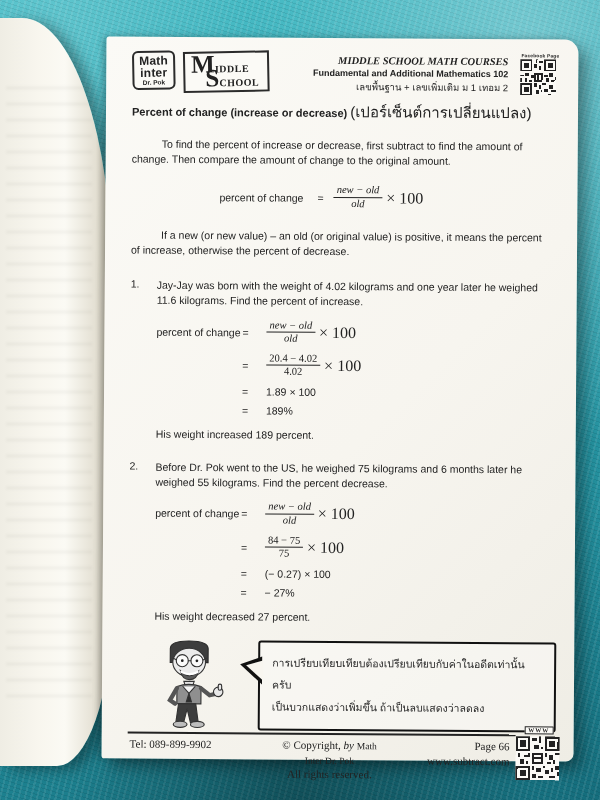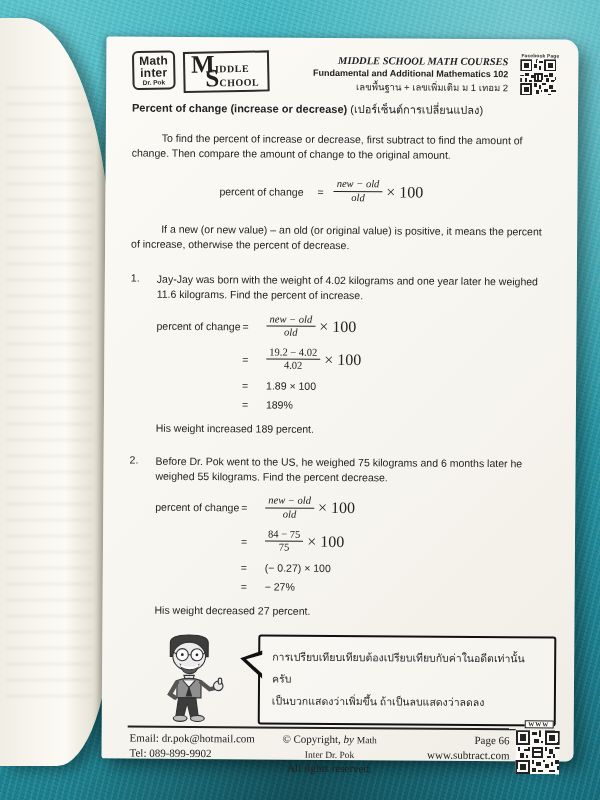--- a/index.html
+++ b/index.html
@@ -62,21 +62,21 @@
   .course-title { font-family:"Liberation Serif", serif; font-weight:bold; font-style:italic; font-size:10.5px; }
   .course-sub { font-weight:bold; font-size:9px; }
   .course-thai { font-size:9.5px; margin-top:2px; }
   .fbqr { width:40px; margin-left:6px; text-align:center; }
   .fbqr .lbl { font-size:4.8px; font-weight:bold; letter-spacing:.2px; margin-bottom:1px; }
   .qr svg { display:block; }
 
   
   .lesson-title { margin-top:6px; font-size:11px; }
   .lesson-title .en { font-weight:bold; }
-  .lesson-title .th { font-size:11px; }
+  .lesson-title .th { font-size:15px; }
   p.bodytext { font-size:10.5px; line-height:1.45; text-indent:30px; margin-top:14px; padding-right:6px; }
 
   .frac { display:inline-flex; flex-direction:column; align-items:center; vertical-align:middle;
           font-family:"Liberation Serif", serif; font-size:10.5px; line-height:1.2; }
   .frac .den { border-top:1px solid #222; width:100%; text-align:center; padding:0 3px; }
   .frac .num { padding:0 3px; }
   .frac.it { font-style:italic; }
   .x100 { margin-left:4px; font-size:16px; font-family:"Liberation Serif", serif; }
 
   .formula-row { display:flex; align-items:center; margin:16px 0 4px 88px; font-size:10.5px; }
@@ -227,21 +227,21 @@
           <span class="frac it">
             <span class="num">new − old</span>
             <span class="den">old</span>
           </span>
           <span class="x100">× 100</span>
         </div>
         <div class="step">
           <span class="lhs"></span>
           <span class="eq">=</span>
           <span class="frac">
-            <span class="num">19.2 − 4.02</span>
+            <span class="num">20.4 − 4.02</span>
             <span class="den">4.02</span>
           </span>
           <span class="x100">× 100</span>
         </div>
         <div class="step">
           <span class="lhs"></span>
           <span class="eq">=</span>
           <span>1.89 × 100</span>
         </div>
         <div class="step">
@@ -320,21 +320,20 @@
     <div class="bubble">
       <div>การเปรียบเทียบเทียบต้องเปรียบเทียบกับค่าในอดีตเท่านั้นครับ</div>
       <div>เป็นบวกแสดงว่าเพิ่มขึ้น ถ้าเป็นลบแสดงว่าลดลง</div>
     </div>
   </div>
 
   <div class="footer">
     <div class="footer-line"></div>
     <div class="footer-cols">
       <div class="fcol left">
-        <div>Email: dr.pok@hotmail.com</div>
         <div>Tel: 089-899-9902</div>
       </div>
       <div class="fcol center">
         <div>
           <span>© Copyright,</span>
           <span class="by">by</span>
           <span class="byname">Math Inter Dr. Pok</span>
         </div>
         <div>All rights reserved.</div>
       </div>

